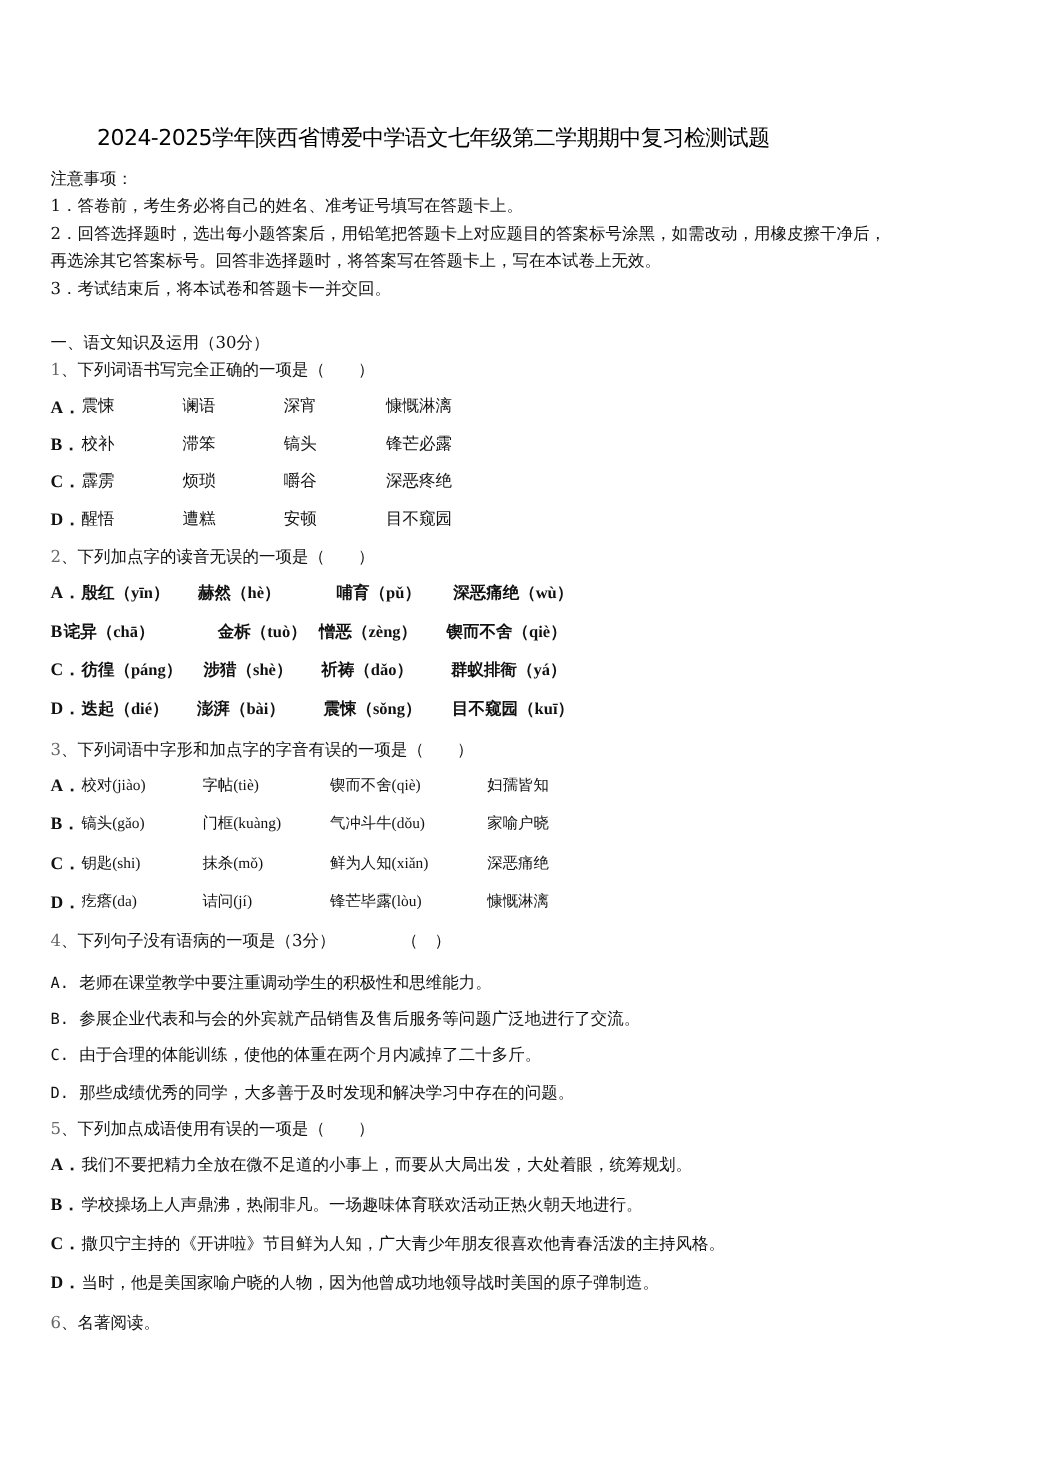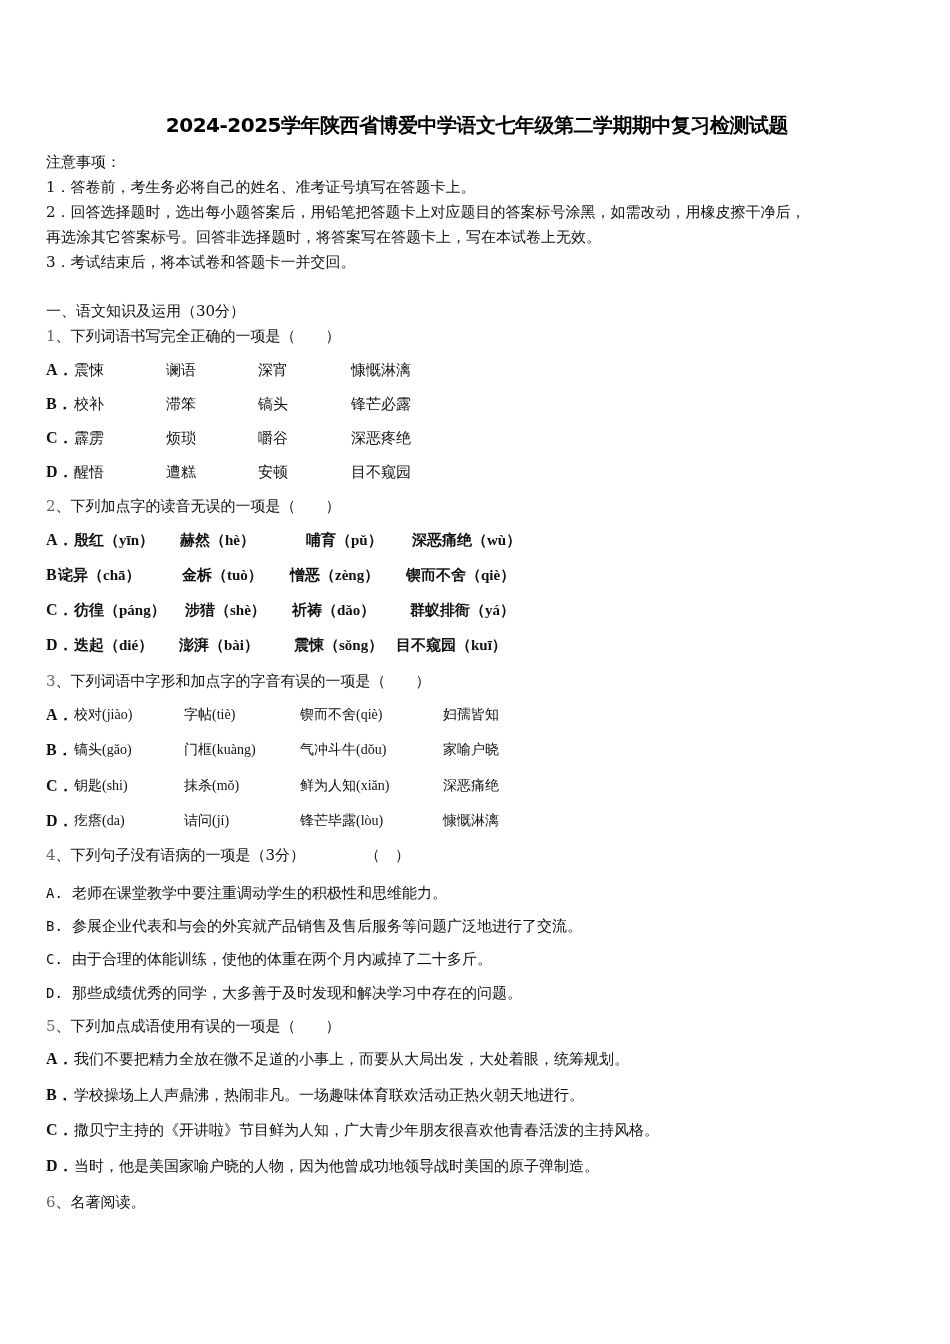--- a/index.html
+++ b/index.html
@@ -2,23 +2,23 @@
 <html><head>
 <meta charset="utf-8">
 <style>
   html, body { margin: 0; padding: 0; background: #ffffff; }
   body {
     width: 950px; height: 1344px; position: relative; overflow: hidden;
     font-family: "DejaVu Serif", "Liberation Serif", serif;
     color: #111;
   }
   .title {
-    position: absolute; left: 0; top: 112px; width: 788px; text-align: right;
+    position: absolute; left: 0; top: 112px; width: 788px; text-align: center;
     font-family: "DejaVu Sans", "Liberation Sans", sans-serif;
-    font-weight: bold; font-size: 20px; letter-spacing: -0.5px; color: #000;
+    font-weight: normal; font-size: 20px; letter-spacing: -0.5px; color: #000;
   }
   .line {
     position: absolute; left: 46px; font-size: 15px; line-height: 20px; white-space: nowrap;
   }
   .notice { font-size: 15px; }
   .q { color: #111; }
   .q .num { color: #666; }
   .opt { font-weight: normal; }
   .opt .lbl { font-family: "Liberation Serif", serif; font-weight: bold; font-size: 16px; display: inline-block; width: 28px; }
   .col { position: absolute; top: 0; white-space: nowrap; font-family: Liberation Serif, serif; }
@@ -78,37 +78,37 @@
 <div class="line opt py" style="top:530px;width:880px;height:22px">
   <span class="lbl">A．</span>
   <span class="col" style="left:28px">殷红（yīn）</span>
   <span class="col" style="left:134px">赫然（hè）</span>
   <span class="col" style="left:260px">哺育（pǔ）</span>
   <span class="col" style="left:366px">深恶痛绝（wù）</span>
 </div>
 <div class="line opt py" style="top:565px;width:880px;height:22px">
   <span class="lbl">B．</span>
   <span class="col" style="left:12px">诧异（chā）</span>
-  <span class="col" style="left:136px">金柝（tuò）</span>
+  <span class="col" style="left:152px">金柝（tuò）</span>
   <span class="col" style="left:244px">憎恶（zèng）</span>
   <span class="col" style="left:360px">锲而不舍（qiè）</span>
 </div>
 <div class="line opt py" style="top:600px;width:880px;height:22px">
   <span class="lbl">C．</span>
   <span class="col" style="left:28px">彷徨（páng）</span>
   <span class="col" style="left:139px">涉猎（shè）</span>
   <span class="col" style="left:246px">祈祷（dǎo）</span>
   <span class="col" style="left:364px">群蚁排衙（yá）</span>
 </div>
 <div class="line opt py" style="top:635px;width:880px;height:22px">
   <span class="lbl">D．</span>
   <span class="col" style="left:28px">迭起（dié）</span>
   <span class="col" style="left:133px">澎湃（bài）</span>
   <span class="col" style="left:248px">震悚（sǒng）</span>
-  <span class="col" style="left:350px">目不窥园（kuī）</span>
+  <span class="col" style="left:365px">目不窥园（kuī）</span>
 </div>
 
 <div class="line q" style="top:671px">
   <span class="num">3</span><span>、下列词语中字形和加点字的字音有误的一项是（　　）</span>
 </div>
 <div class="line opt pym" style="top:705px;width:880px;height:22px">
   <span class="lbl">A．</span>
   <span class="col" style="left:28px">校对(jiào)</span>
   <span class="col" style="left:138px">字帖(tiè)</span>
   <span class="col" style="left:254px">锲而不舍(qiè)</span>

